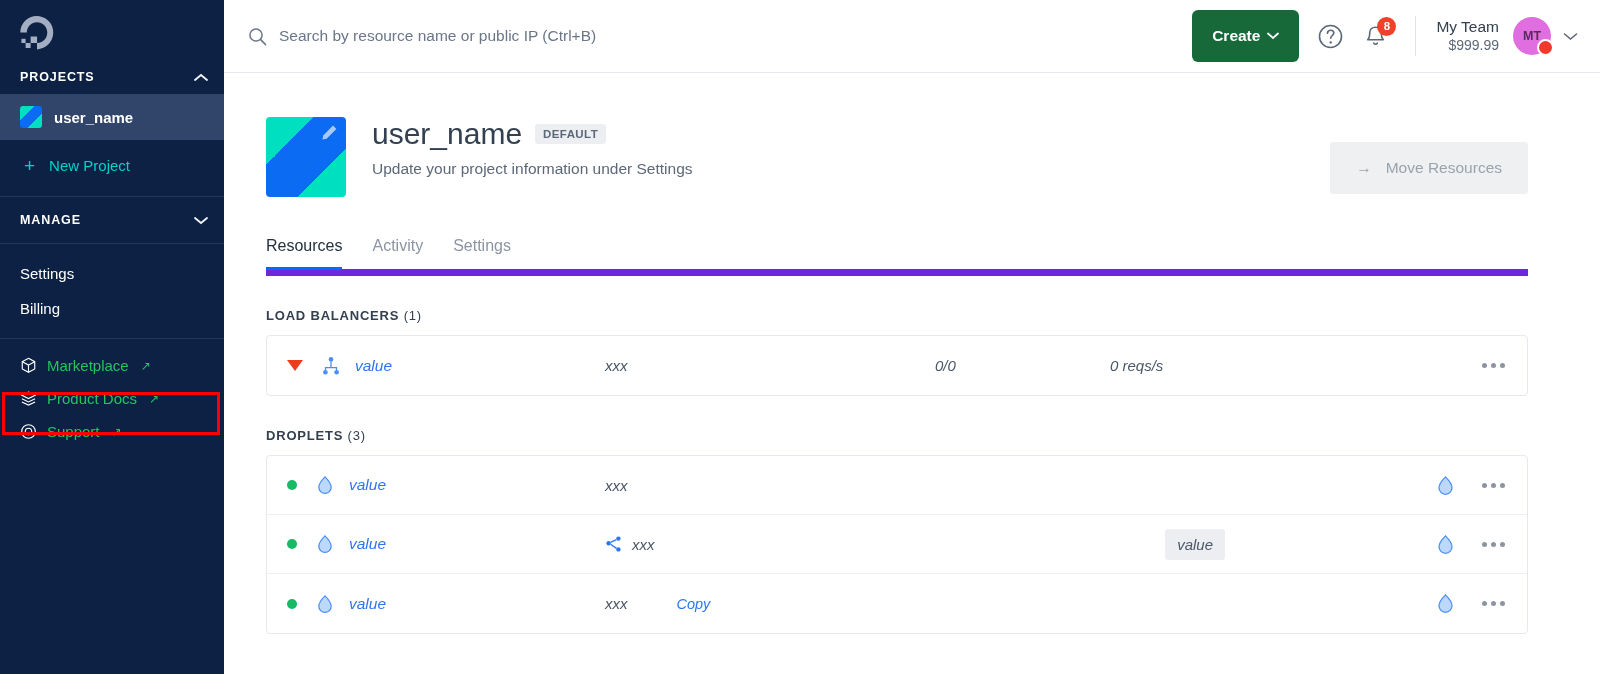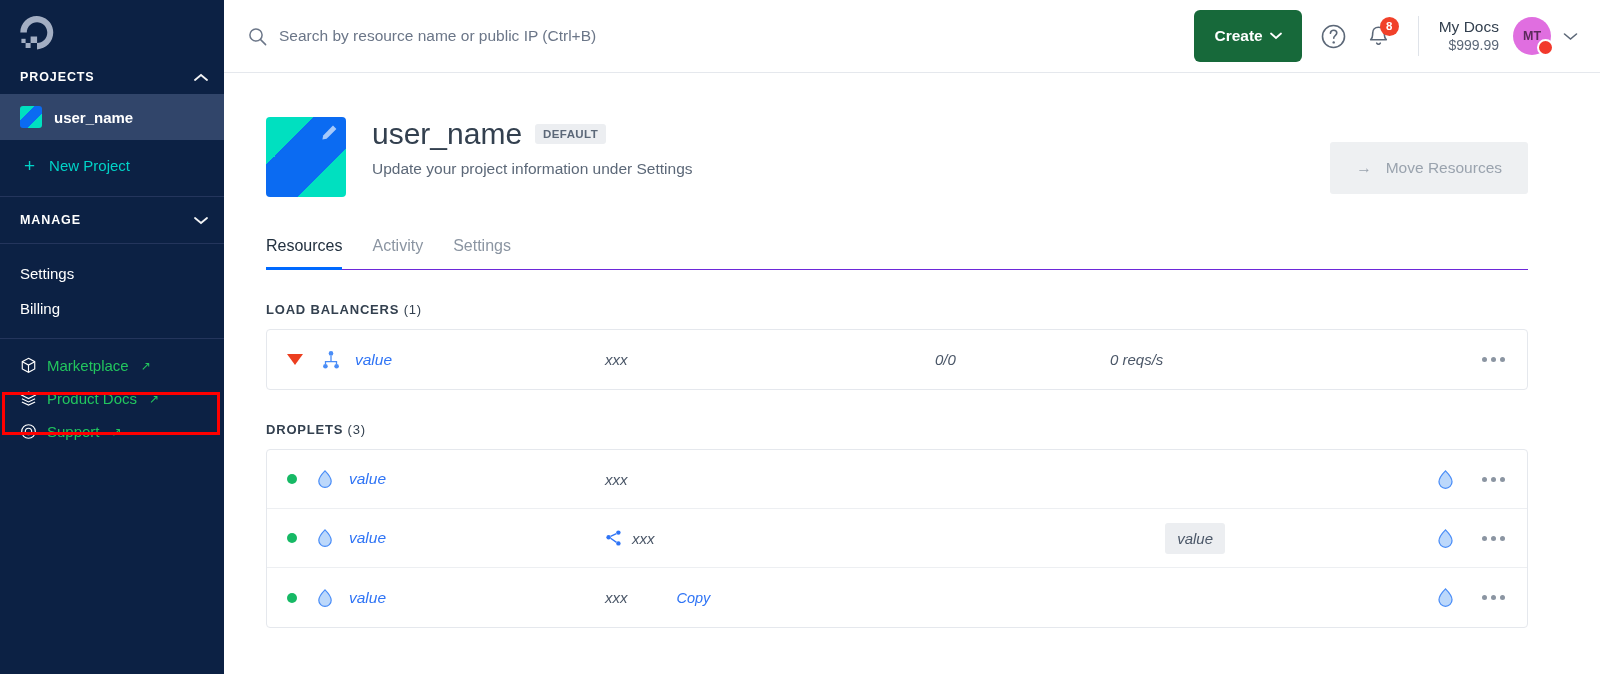--- a/index.html
+++ b/index.html
@@ -142,21 +142,21 @@
 
   .move-btn {
     position: absolute; right: 72px; top: 142px;
     background: #eef0f2; border: none; border-radius: 3px;
     height: 52px; padding: 0 26px;
     font-family: "Liberation Sans", sans-serif;
     font-size: 15.5px; color: #9aa3ae; cursor: default;
     display: flex; align-items: center; gap: 14px;
   }
 
-  .tabs { display: flex; gap: 30px; margin-top: 40px; border-bottom: 1px solid #6d28d9; }
+  .tabs { display: flex; gap: 30px; margin-top: 40px; border-bottom: 7px solid #6d28d9; }
   .tab {
     font-size: 16px; color: #8b95a2; padding-bottom: 12px;
     cursor: pointer; border-bottom: 3px solid transparent; margin-bottom: -1px;
   }
   .tab.active { color: #22303f; border-bottom-color: #0069ff; }
 
   .sec-label {
     font-size: 13px; font-weight: bold; letter-spacing: .8px;
     color: #33404f; margin: 32px 0 12px 0;
   }
@@ -304,21 +304,21 @@
         <svg viewBox="0 0 27 27">
           <path d="M13.5 4.2c-3.5 0-5.8 2.6-5.8 5.9 0 5-2 6.6-2 6.6h15.6s-2-1.6-2-6.6c0-3.3-2.3-5.9-5.8-5.9z" fill="none" stroke="#5c6878" stroke-width="1.6" stroke-linejoin="round"></path>
           <path d="M11.7 20.2c.4.7 1 1.1 1.8 1.1s1.4-.4 1.8-1.1" fill="none" stroke="#5c6878" stroke-width="1.6" stroke-linecap="round"></path>
         </svg>
         <span class="badge">8</span>
       </div>
 
       <div class="vsep"></div>
 
       <div class="acct">
-        <div class="acct-name">My Docs</div>
+        <div class="acct-name">My Team</div>
         <div class="acct-bal">$999.99</div>
       </div>
 
       <div class="avatar-wrap">
         <div class="avatar">MT</div>
         <span class="avatar-dot"></span>
       </div>
 
       <svg class="caret-down" width="15" height="9" viewBox="0 0 15 9">
         <path d="M1.5 2l6 5 6-5" fill="none" stroke="#5c6878" stroke-width="1.6" stroke-linecap="round"></path>

